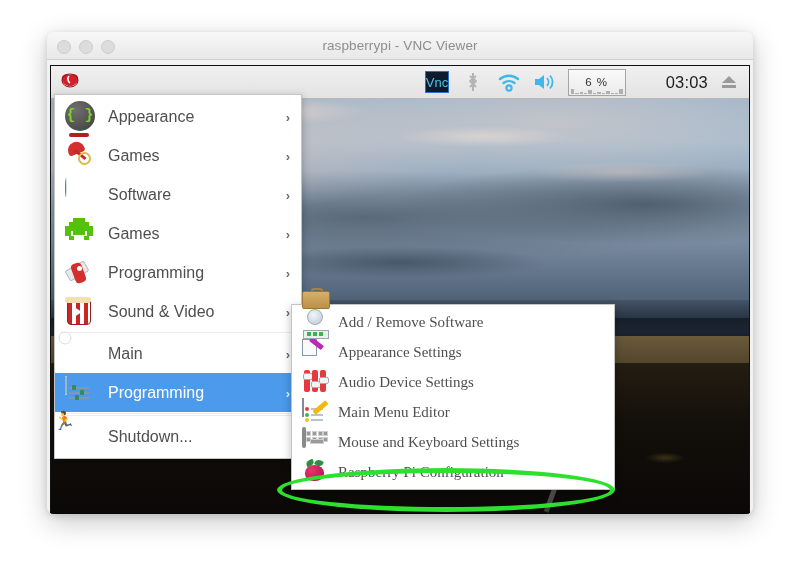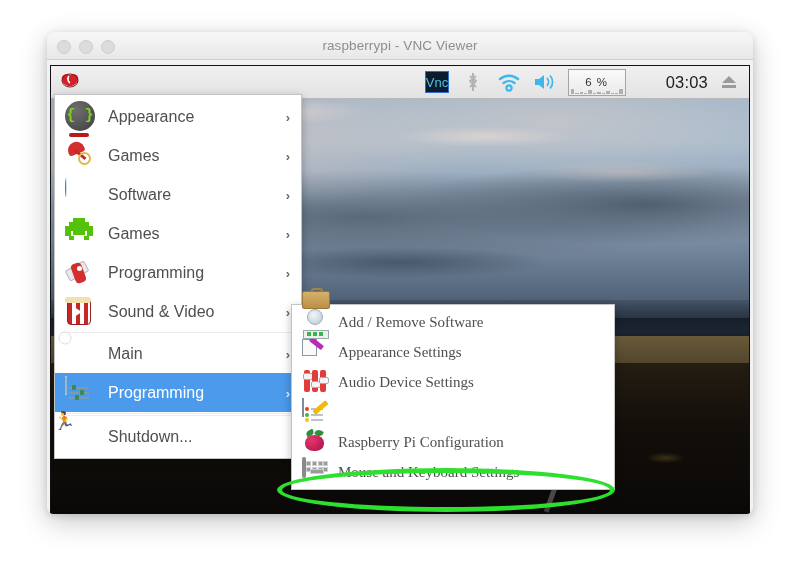--- a/index.html
+++ b/index.html
@@ -462,43 +462,44 @@
         <div class="mi">
           <span class="ico">
             <span class="i-mme">
               <i class="top"></i>
               <i class="d" style="top:8px;background:#e23b3b"></i><i class="l" style="top:9px"></i>
               <i class="d" style="top:14px;background:#3bb54a"></i><i class="l" style="top:15px"></i>
               <i class="d" style="top:19px;background:#f0c419"></i><i class="l" style="top:20px"></i>
               <i class="pencil"></i>
             </span>
           </span>
+          <span class="lbl">Main Menu Editor</span>
+        </div>
+
+        <div class="mi">
+          <span class="ico">
+            <span class="i-mk">
+              <i style="left:2px;top:2px"></i><i style="left:8px;top:2px"></i><i style="left:14px;top:2px"></i><i style="left:19px;top:2px"></i>
+              <i style="left:2px;top:8px"></i><i style="left:8px;top:8px"></i><i style="left:14px;top:8px"></i><i style="left:19px;top:8px"></i>
+              <i class="space"></i>
+            </span>
+          </span>
+          <span class="lbl">Mouse and Keyboard Settings</span>
         </div>
 
         <div class="mi">
           <span class="ico">
             <span class="i-rpi">
               <i class="lf" style="left:4px;top:1px;transform:rotate(-25deg)"></i>
               <i class="lf" style="left:13px;top:1px;transform:rotate(25deg)"></i>
               <i class="berry"></i>
             </span>
           </span>
           <span class="lbl">Raspberry Pi Configuration</span>
         </div>
-
-        <div class="mi">
-          <span class="ico">
-            <span class="i-mk">
-              <i style="left:2px;top:2px"></i><i style="left:8px;top:2px"></i><i style="left:14px;top:2px"></i><i style="left:19px;top:2px"></i>
-              <i style="left:2px;top:8px"></i><i style="left:8px;top:8px"></i><i style="left:14px;top:8px"></i><i style="left:19px;top:8px"></i>
-              <i class="space"></i>
-            </span>
-          </span>
-          <span class="lbl">Mouse and Keyboard Settings</span>
-        </div>
       </div>
 
     </div>
   </div>
 
   <div class="green-ellipse"></div>
 
 </div>
 
 </body></html>

